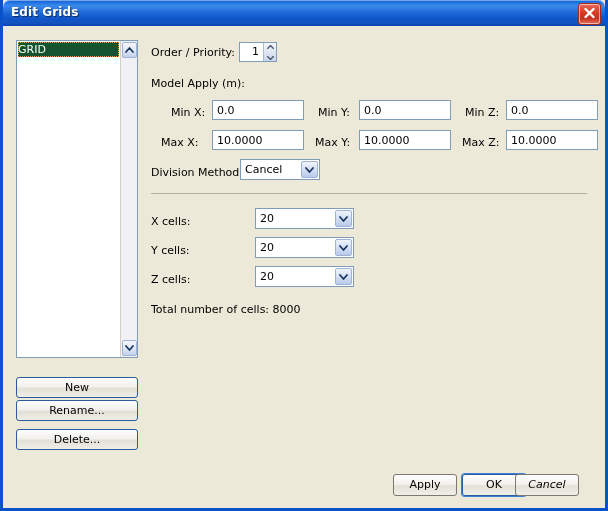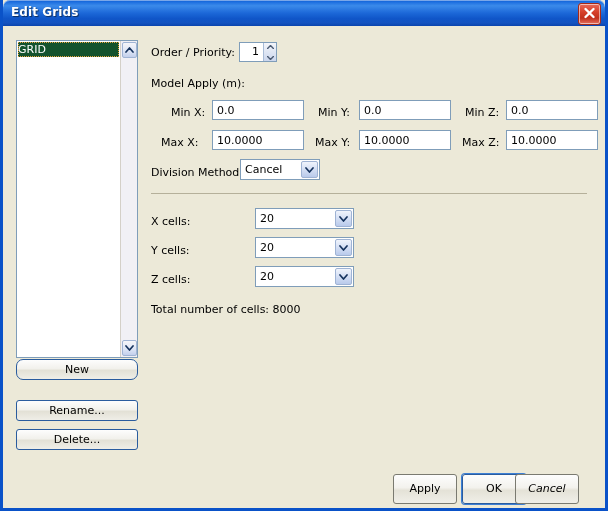--- a/index.html
+++ b/index.html
@@ -127,21 +127,21 @@
     border-radius: 3px;
     box-sizing: border-box;
     font-size: 11px;
     color: #000;
     text-align: center;
     line-height: 19px;
     cursor: pointer;
     font-family: "DejaVu Sans", "Liberation Sans", sans-serif;
     padding: 0;
   }
-  #btn-new { top: 359px; border-radius: 7px; }
+  #btn-new { top: 377px; }
   #btn-rename { top: 400px; }
   #btn-delete { top: 429px; }
 
   
   .tinput {
     position: absolute;
     height: 20px;
     background: #FFFFFF;
     border: 1px solid #7F9DB9;
     box-sizing: border-box;
@@ -226,21 +226,21 @@
     width: 436px;
     height: 1px;
     background: #B5B09A;
   }
 
   
   .bbtn {
     position: absolute;
     top: 474px;
     width: 64px;
-    height: 30px;
+    height: 22px;
     background: linear-gradient(to bottom, #FDFDFD 0%, #F3F2ED 45%, #E4E2D7 55%, #F0EFE8 100%);
     border: 1px solid #7A7A70;
     border-radius: 3px;
     box-sizing: border-box;
     font-size: 11px;
     font-family: "DejaVu Sans", "Liberation Sans", sans-serif;
     color: #000;
     text-align: center;
     line-height: 20px;
     cursor: pointer;

